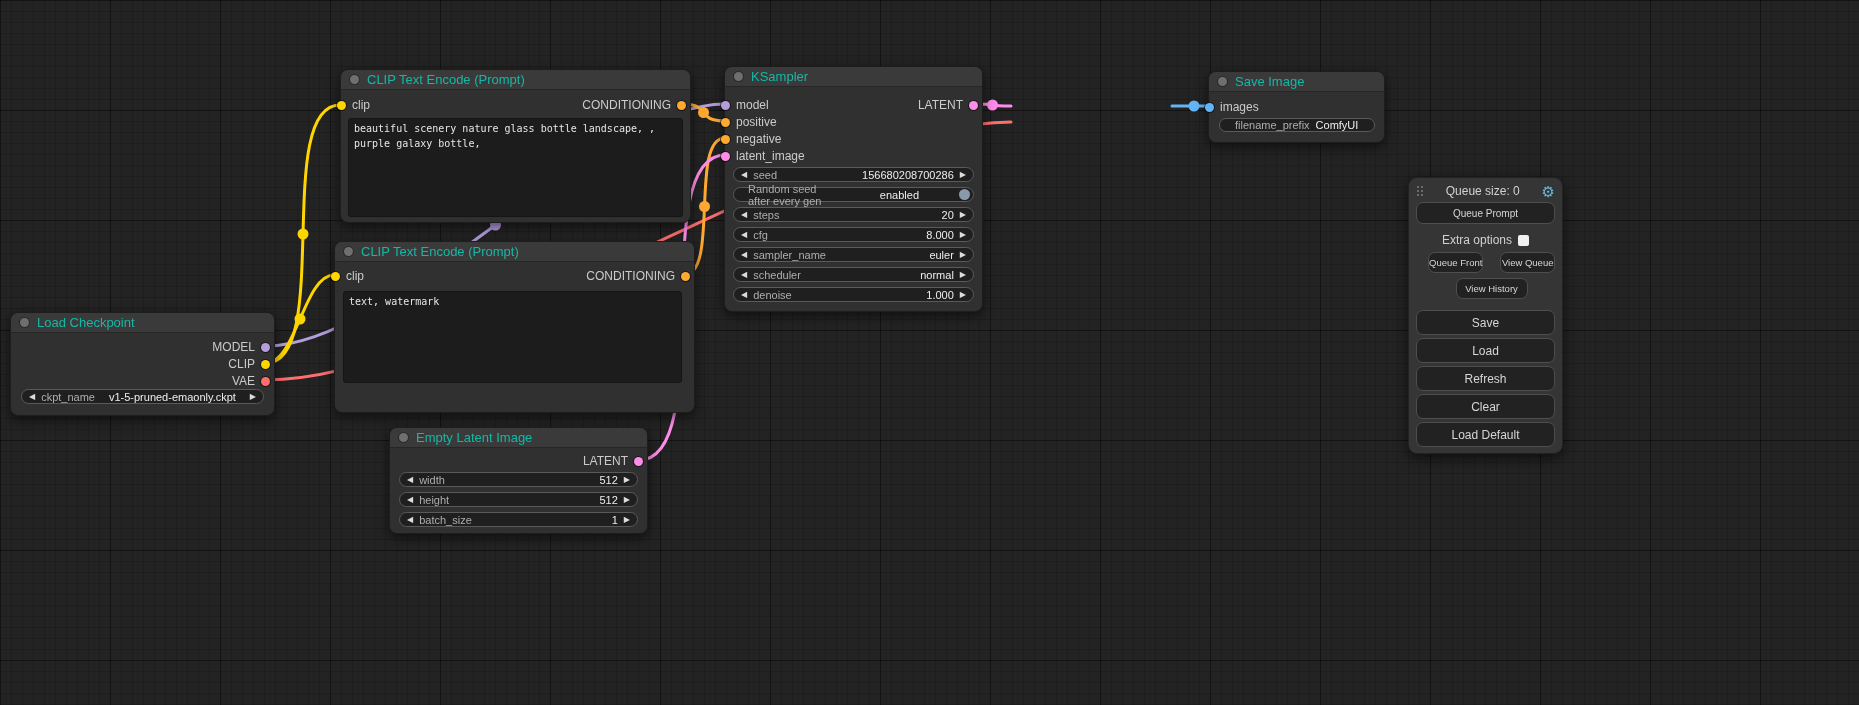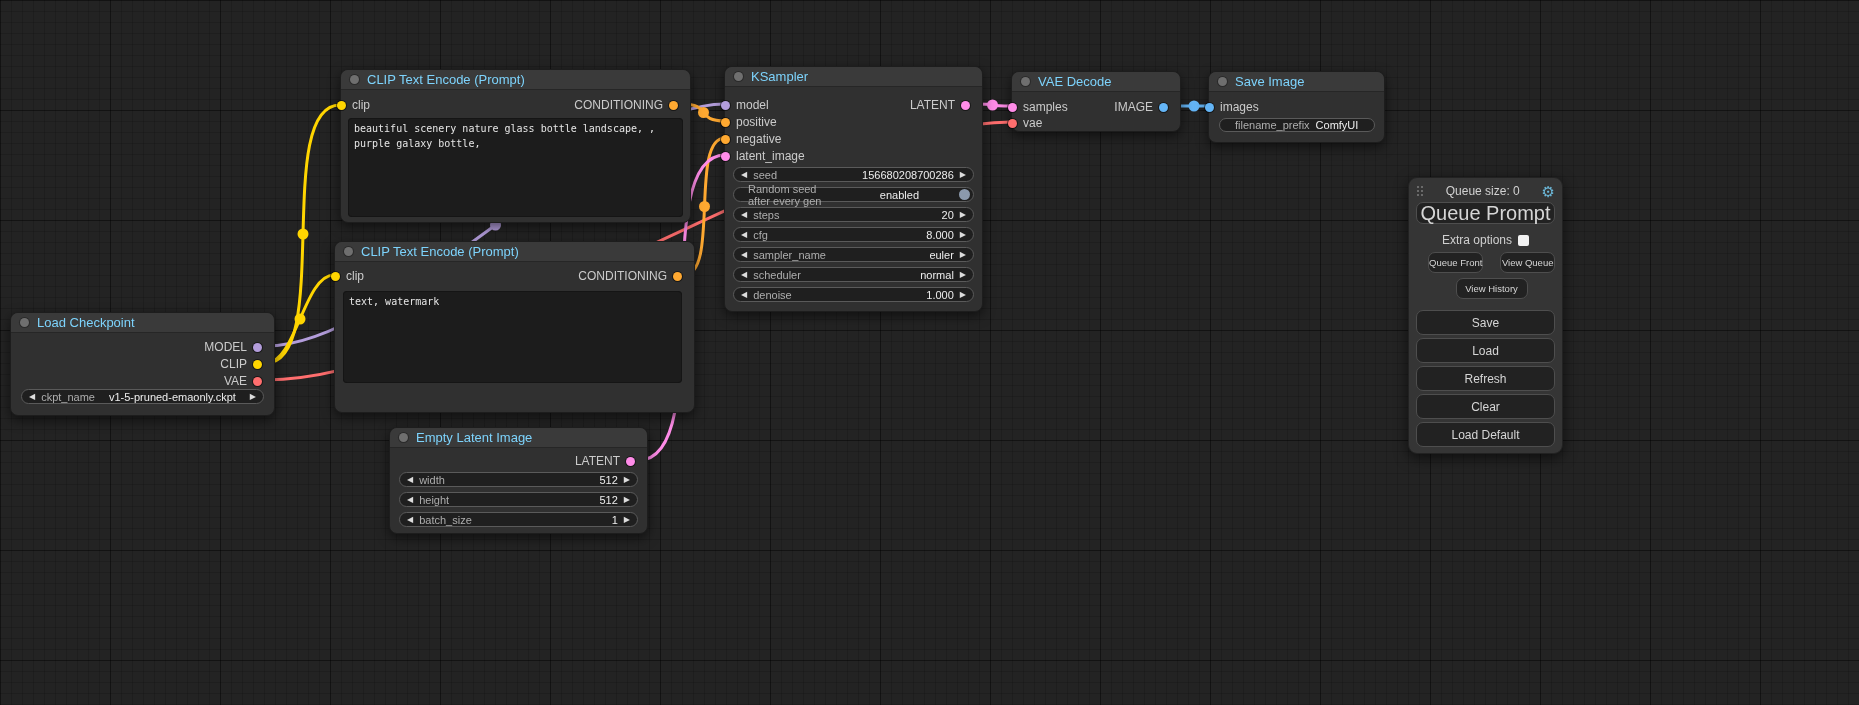--- a/index.html
+++ b/index.html
@@ -20,27 +20,27 @@
   #links { position:absolute; left:0; top:0; }
 
   .node {
     position:absolute; background:#303030; border:1px solid #1d1d1d;
     border-radius:8px; box-shadow:0 4px 12px rgba(0,0,0,.55);
   }
   .node-title {
     height:20px; background:#3a3a3a; border-radius:7px 7px 0 0;
     border-bottom:1px solid #262626;
     display:flex; align-items:center; gap:8px; padding:0 9px;
-    color:#7dd3fc; font-size:13px; white-space:nowrap;
+    color:#14b8a6; font-size:13px; white-space:nowrap;
   }
   .title-dot { width:9px; height:9px; border-radius:50%; background:#6f6f6f; box-shadow:0 0 0 1px #2a2a2a; flex:none; }
 
   .slot { position:absolute; display:flex; align-items:center; gap:6px; height:16px; font-size:12px; color:#cbcbcb; white-space:nowrap; }
   .slot.in  { left:0; }
-  .slot.out { right:0; justify-content:flex-end; padding-right:12px; }
+  .slot.out { right:0; justify-content:flex-end; padding-right:4px; }
   .port { width:9px; height:9px; border-radius:50%; flex:none; box-shadow:0 0 0 1px rgba(0,0,0,.5); background:#888; }
   .slot.in .port { margin-left:-4px; }
 
   .textbox {
     position:absolute; background:#1c1c1c; border-radius:4px;
     box-shadow:inset 0 0 0 1px #151515;
     color:#e6e6e6; font:10px/1.45 "DejaVu Sans Mono","Liberation Mono",monospace;
     padding:4px 6px; white-space:pre-wrap; word-break:break-word; overflow:hidden;
   }
 
@@ -71,21 +71,21 @@
     background:#7d7d7d;
     box-shadow:4px 0 0 #7d7d7d, 0 4px 0 #7d7d7d, 4px 4px 0 #7d7d7d, 0 8px 0 #7d7d7d, 4px 8px 0 #7d7d7d;
   }
   #gear-icon { font-size:15px; line-height:1; flex:none; cursor:pointer; }
 
   .qbtn {
     background:#222; border:1px solid #4e4e4e; border-radius:7px;
     color:#d6d6d6; display:flex; align-items:center; justify-content:center;
     cursor:pointer; white-space:nowrap;
   }
-  .qbtn.big   { height:22px; font-size:20px; }
+  .qbtn.big   { height:22px; font-size:10px; }
   .qbtn.tall  { height:25px; font-size:12px; margin-top:3px; }
   .qbtn.small { height:21px; font-size:9.5px; flex:1; border-radius:7px;margin-left:12px; }
   .extra-row  { display:flex; align-items:center; justify-content:center; gap:6px; margin-top:9px; color:#d0d0d0; font-size:12px; }
   .checkbox   { width:11px; height:11px; background:#f2f2f2; border-radius:2px; cursor:pointer; }
   .small-row  { display:flex; gap:5px; margin-top:5px; }
   .small-row.center { justify-content:center; }
   .small-row .vh { flex:0 0 72px; }
   .btn-stack  { margin-top:11px; }
 </style>
 </head>
@@ -233,38 +233,20 @@
       <span class="arrow">▶</span>
     </div>
     <div class="widget" style="left:8px; right:8px; top:220px;">
       <span class="arrow">◀</span>
       <span class="wlabel">denoise</span>
       <span class="wvalue">1.000</span>
       <span class="arrow">▶</span>
     </div>
   </div>
 
-  <div class="node" style="left:1011px; top:71px; width:170px; height:61px;">
-    <div class="node-title">
-      <span class="title-dot"></span>
-      <span>VAE Decode</span>
-    </div>
-    <div class="slot in" style="top:27px;">
-      <span class="port" style="background: rgb(255, 140, 232);"></span>
-      <span>samples</span>
-    </div>
-    <div class="slot in" style="top:43px;">
-      <span class="port" style="background: rgb(255, 110, 110);"></span>
-      <span>vae</span>
-    </div>
-    <div class="slot out" style="top:27px;">
-      <span>IMAGE</span>
-      <span class="port" style="background: rgb(100, 181, 246);"></span>
-    </div>
-  </div>
 
   <div class="node" style="left:1208px; top:71px; width:177px; height:72px;">
     <div class="node-title">
       <span class="title-dot"></span>
       <span>Save Image</span>
     </div>
     <div class="slot in" style="top:27px;">
       <span class="port" style="background: rgb(100, 181, 246);"></span>
       <span>images</span>
     </div>

